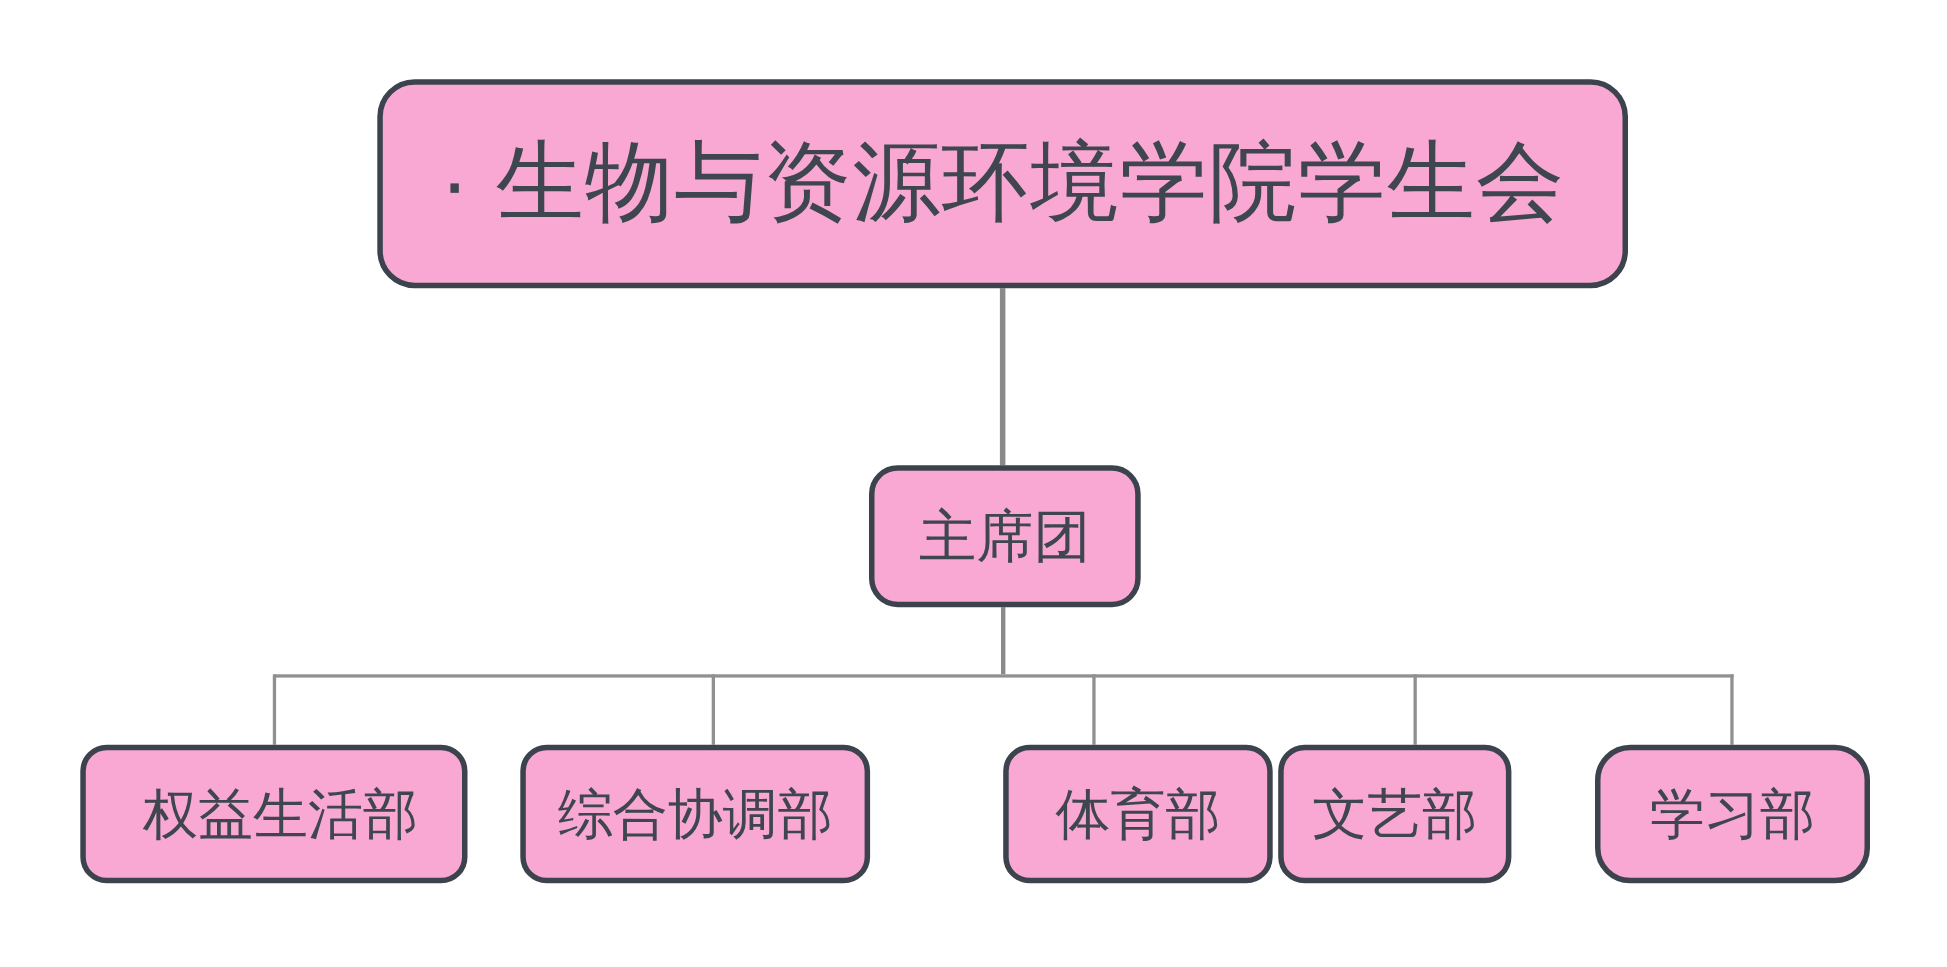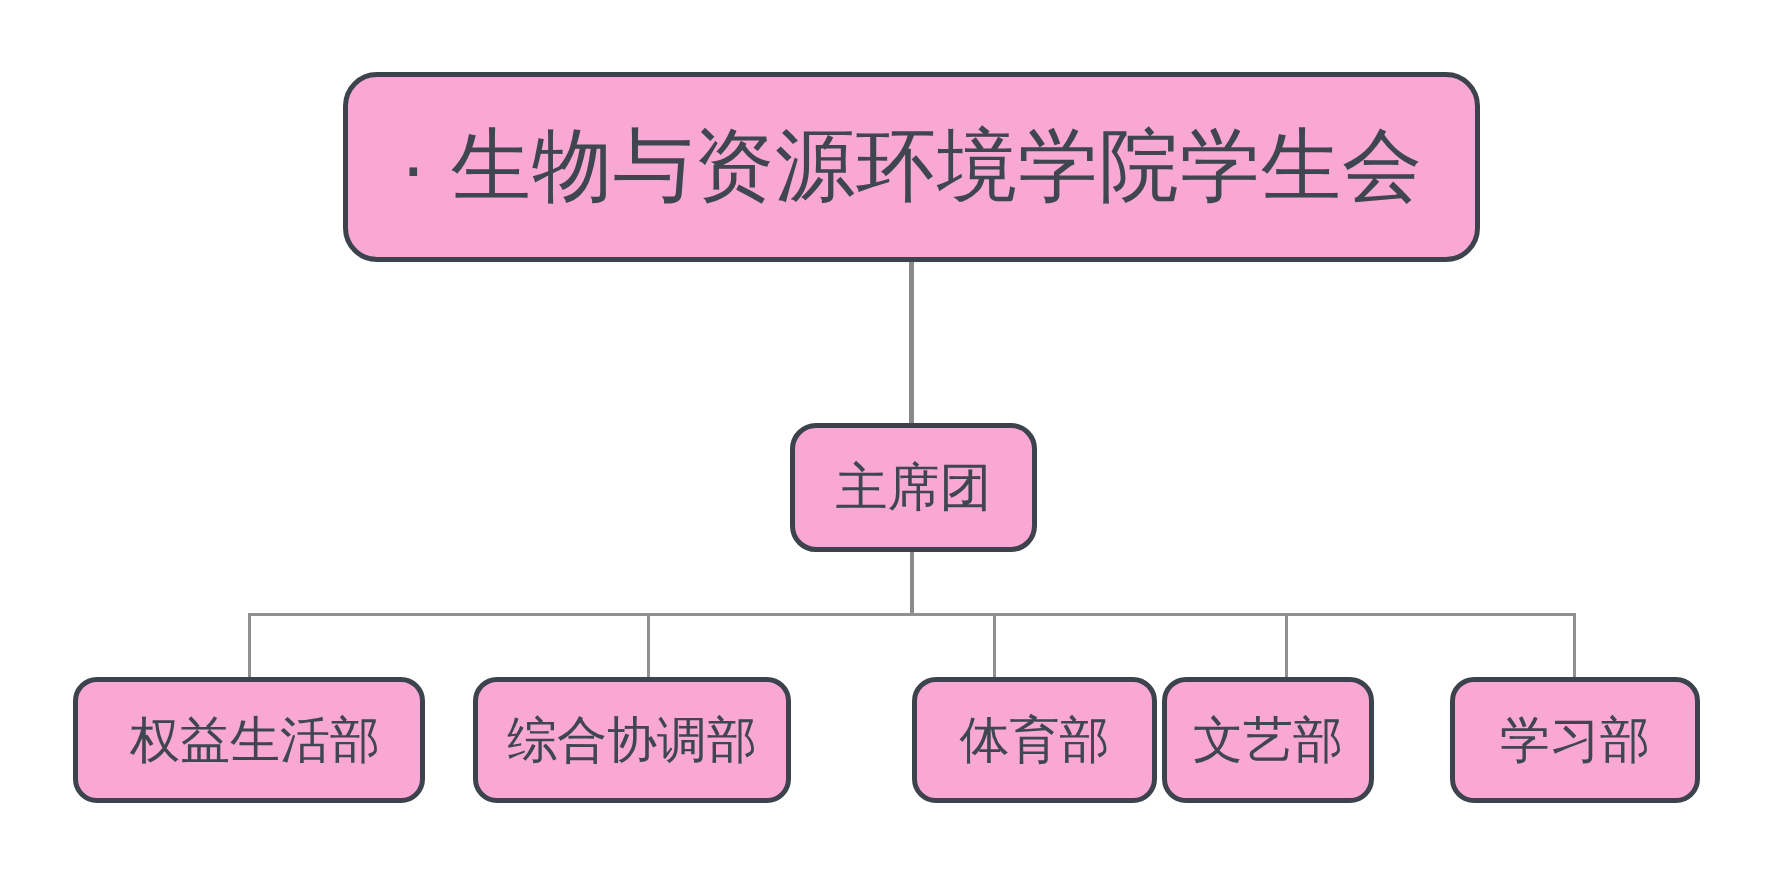--- a/index.html
+++ b/index.html
@@ -36,21 +36,21 @@
   }
   .node-dept {
     top: 677px; height: 126px;
     border-radius: 24px;
     font-size: 50px;
   }
   .dept-1 { left: 73px;   width: 352px; padding-left: 12px; }
   .dept-2 { left: 473px;  width: 318px; }
   .dept-3 { left: 864px;  width: 245px; margin-left: 48px; }
   .dept-4 { left: 1162px; width: 212px; }
-  .dept-5 { left: 1450px; width: 250px; }
+  .dept-5 { left: 1450px; width: 250px; border-radius: 32px; }
   .line {
     position: absolute;
     background: var(--connector, #8a8a8a);
     z-index: 1;
   }
   .line-trunk-top { left: 909px; top: 262px; width: 5px; height: 161px; }
   .line-trunk-mid { left: 910px; top: 552px; width: 4px; height: 61px; }
   .line-rail      { left: 249px; top: 613px; width: 1327px; height: 3px; background: var(--connector-thin, #909090); }
   .line-drop      { top: 613px; width: 3px; height: 64px; background: var(--connector-thin, #909090); }
   .drop-1 { left: 248px; }

